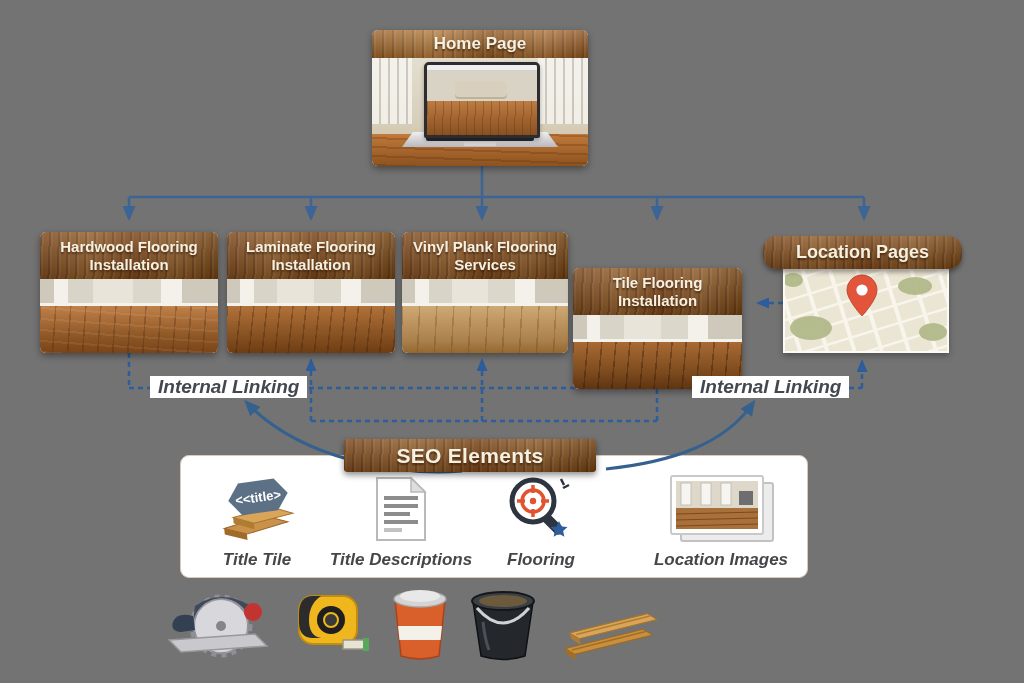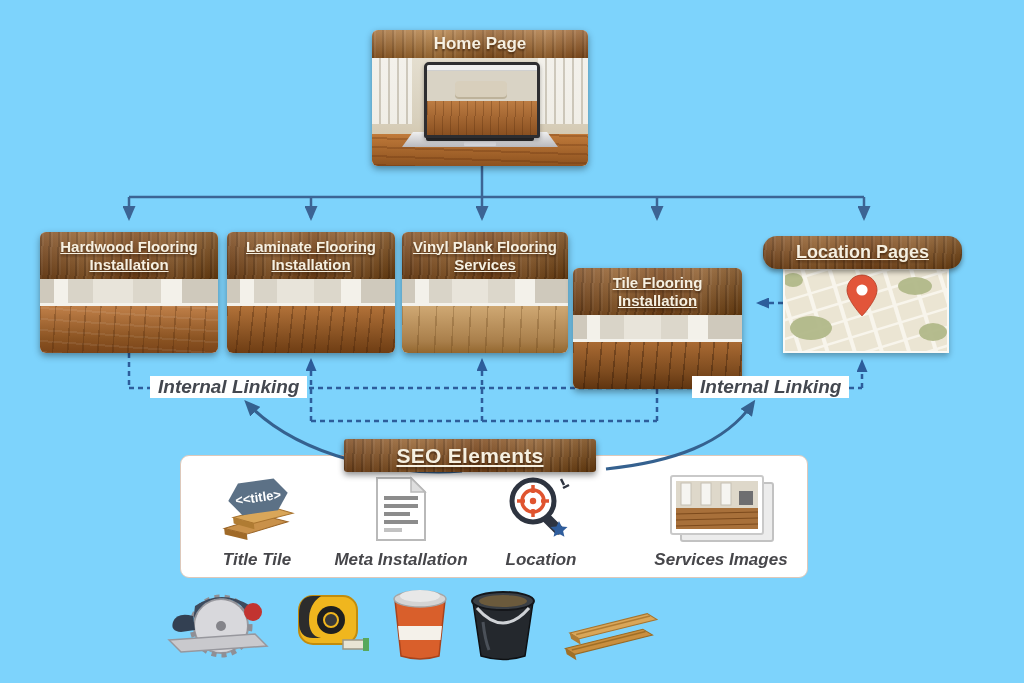--- a/index.html
+++ b/index.html
@@ -1,29 +1,28 @@
 <!DOCTYPE html>
 <html><head>
 <meta charset="utf-8">
 <style>
   html,body{margin:0;padding:0;background:#fff;}
-  .canvas{position:relative;width:1024px;height:683px;background:#7dd3fc;overflow:hidden;
+  .canvas{position:relative;width:1024px;height:683px;background:#737373;overflow:hidden;
           font-family:"Liberation Sans", sans-serif;}
 
   
   .lines-layer{position:absolute;left:0;top:0;z-index:1;}
   .curves-layer{position:absolute;left:0;top:0;z-index:4;pointer-events:none;}
 
   
   .wood{
     background-image:
       linear-gradient(180deg, rgba(255,255,255,.16), rgba(0,0,0,.20)),
       repeating-linear-gradient(92deg, rgba(58,30,8,.30) 0 2px, rgba(255,255,255,.06) 2px 4px, transparent 4px 9px),
       linear-gradient(90deg,#7c491d,#95602c 28%,#7b4517 52%,#8f5c2a 75%,#70400f);
-    text-decoration: underline;
   }
   .wood-light{
     background-image:
       linear-gradient(180deg, rgba(255,255,255,.22), rgba(0,0,0,.18)),
       repeating-linear-gradient(91deg, rgba(70,38,10,.25) 0 2px, rgba(255,255,255,.08) 2px 4px, transparent 4px 10px),
       linear-gradient(90deg,#9a6128,#b17a3b 30%,#8e5620 55%,#a86f35 80%,#8a4f1c);
   }
 
   
   .card{position:absolute;border-radius:6px;box-shadow:0 3px 7px rgba(0,0,0,.38);
@@ -254,39 +253,39 @@
           <path d="M40 4 l14 14 h-14 z" fill="#dedede" stroke="#b9b9b9" stroke-width="1.5"></path>
           <g fill="#8c8c8c">
             <rect x="13" y="22" width="34" height="4"></rect>
             <rect x="13" y="30" width="34" height="4"></rect>
             <rect x="13" y="38" width="26" height="4"></rect>
             <rect x="13" y="46" width="34" height="4"></rect>
             <rect x="13" y="54" width="18" height="4" fill="#c2c2c2"></rect>
           </g>
         </svg>
       </div>
-      <div class="seo-label">Meta Installation</div>
+      <div class="seo-label">Title Descriptions</div>
     </div>
     <div class="seo-item" id="seo-item-2">
       <div class="ic">
         <svg width="76" height="72" viewBox="0 0 76 72">
           <line x1="58" y1="6" x2="61" y2="12" stroke="#2e3440" stroke-width="2.5"></line>
           <line x1="66" y1="12" x2="60" y2="15" stroke="#2e3440" stroke-width="2.5"></line>
           <rect x="40" y="40" width="26" height="10" rx="5" transform="rotate(45 44 44)" fill="#2e3440"></rect>
           <circle cx="30" cy="28" r="21" fill="#ffffff" stroke="#2e3440" stroke-width="5"></circle>
           <circle cx="30" cy="28" r="11" fill="none" stroke="#e0542f" stroke-width="3.5"></circle>
           <circle cx="30" cy="28" r="3.2" fill="#e0542f"></circle>
           <line x1="30" y1="12" x2="30" y2="20" stroke="#e0542f" stroke-width="3.5"></line>
           <line x1="30" y1="36" x2="30" y2="44" stroke="#e0542f" stroke-width="3.5"></line>
           <line x1="14" y1="28" x2="22" y2="28" stroke="#e0542f" stroke-width="3.5"></line>
           <line x1="38" y1="28" x2="46" y2="28" stroke="#e0542f" stroke-width="3.5"></line>
           <path d="M56 48 l2.6 5.4 5.9 .6 -4.4 4 1.3 5.8 -5.4-3 -5.4 3 1.3-5.8 -4.4-4 5.9-.6 z" fill="#2f5d9c"></path>
         </svg>
       </div>
-      <div class="seo-label">Location</div>
+      <div class="seo-label">Flooring</div>
     </div>
     <div class="seo-item" id="seo-item-3">
       <div class="ic">
         <svg width="112" height="72" viewBox="0 0 112 72">
           <rect x="16" y="10" width="92" height="58" rx="2" fill="#ececec" stroke="#c2c2c2" stroke-width="2"></rect>
           <rect x="6" y="3" width="92" height="58" rx="2" fill="#ffffff" stroke="#c9c9c9" stroke-width="2"></rect>
           <g>
             <rect x="11" y="8" width="82" height="27" fill="#ded8ca"></rect>
             <rect x="16" y="10" width="10" height="22" fill="#f6f5f1" stroke="#c5c0b4" stroke-width="1"></rect>
             <rect x="36" y="10" width="10" height="22" fill="#f6f5f1" stroke="#c5c0b4" stroke-width="1"></rect>
@@ -294,21 +293,21 @@
             <rect x="74" y="18" width="14" height="14" fill="#6e6e70"></rect>
             <rect x="11" y="35" width="82" height="21" fill="#a8703a"></rect>
             <g stroke="#7c4a1c" stroke-width="1">
               <line x1="11" y1="41" x2="93" y2="39"></line>
                 <line x1="11" y1="47" x2="93" y2="45"></line>
                 <line x1="11" y1="53" x2="93" y2="51"></line>
             </g>
           </g>
         </svg>
       </div>
-      <div class="seo-label">Services Images</div>
+      <div class="seo-label">Location Images</div>
     </div>
   </div>
   <div class="card-header wood" id="seo-bar">SEO Elements</div>
 
   <svg class="curves-layer" width="1024" height="683">
     <defs>
       <marker id="mcurve" markerUnits="userSpaceOnUse" markerWidth="16" markerHeight="14" refX="12" refY="7" orient="auto">
         <path d="M0 0 L16 7 L0 14 z" fill="#35618f"></path>
       </marker>
     </defs>

